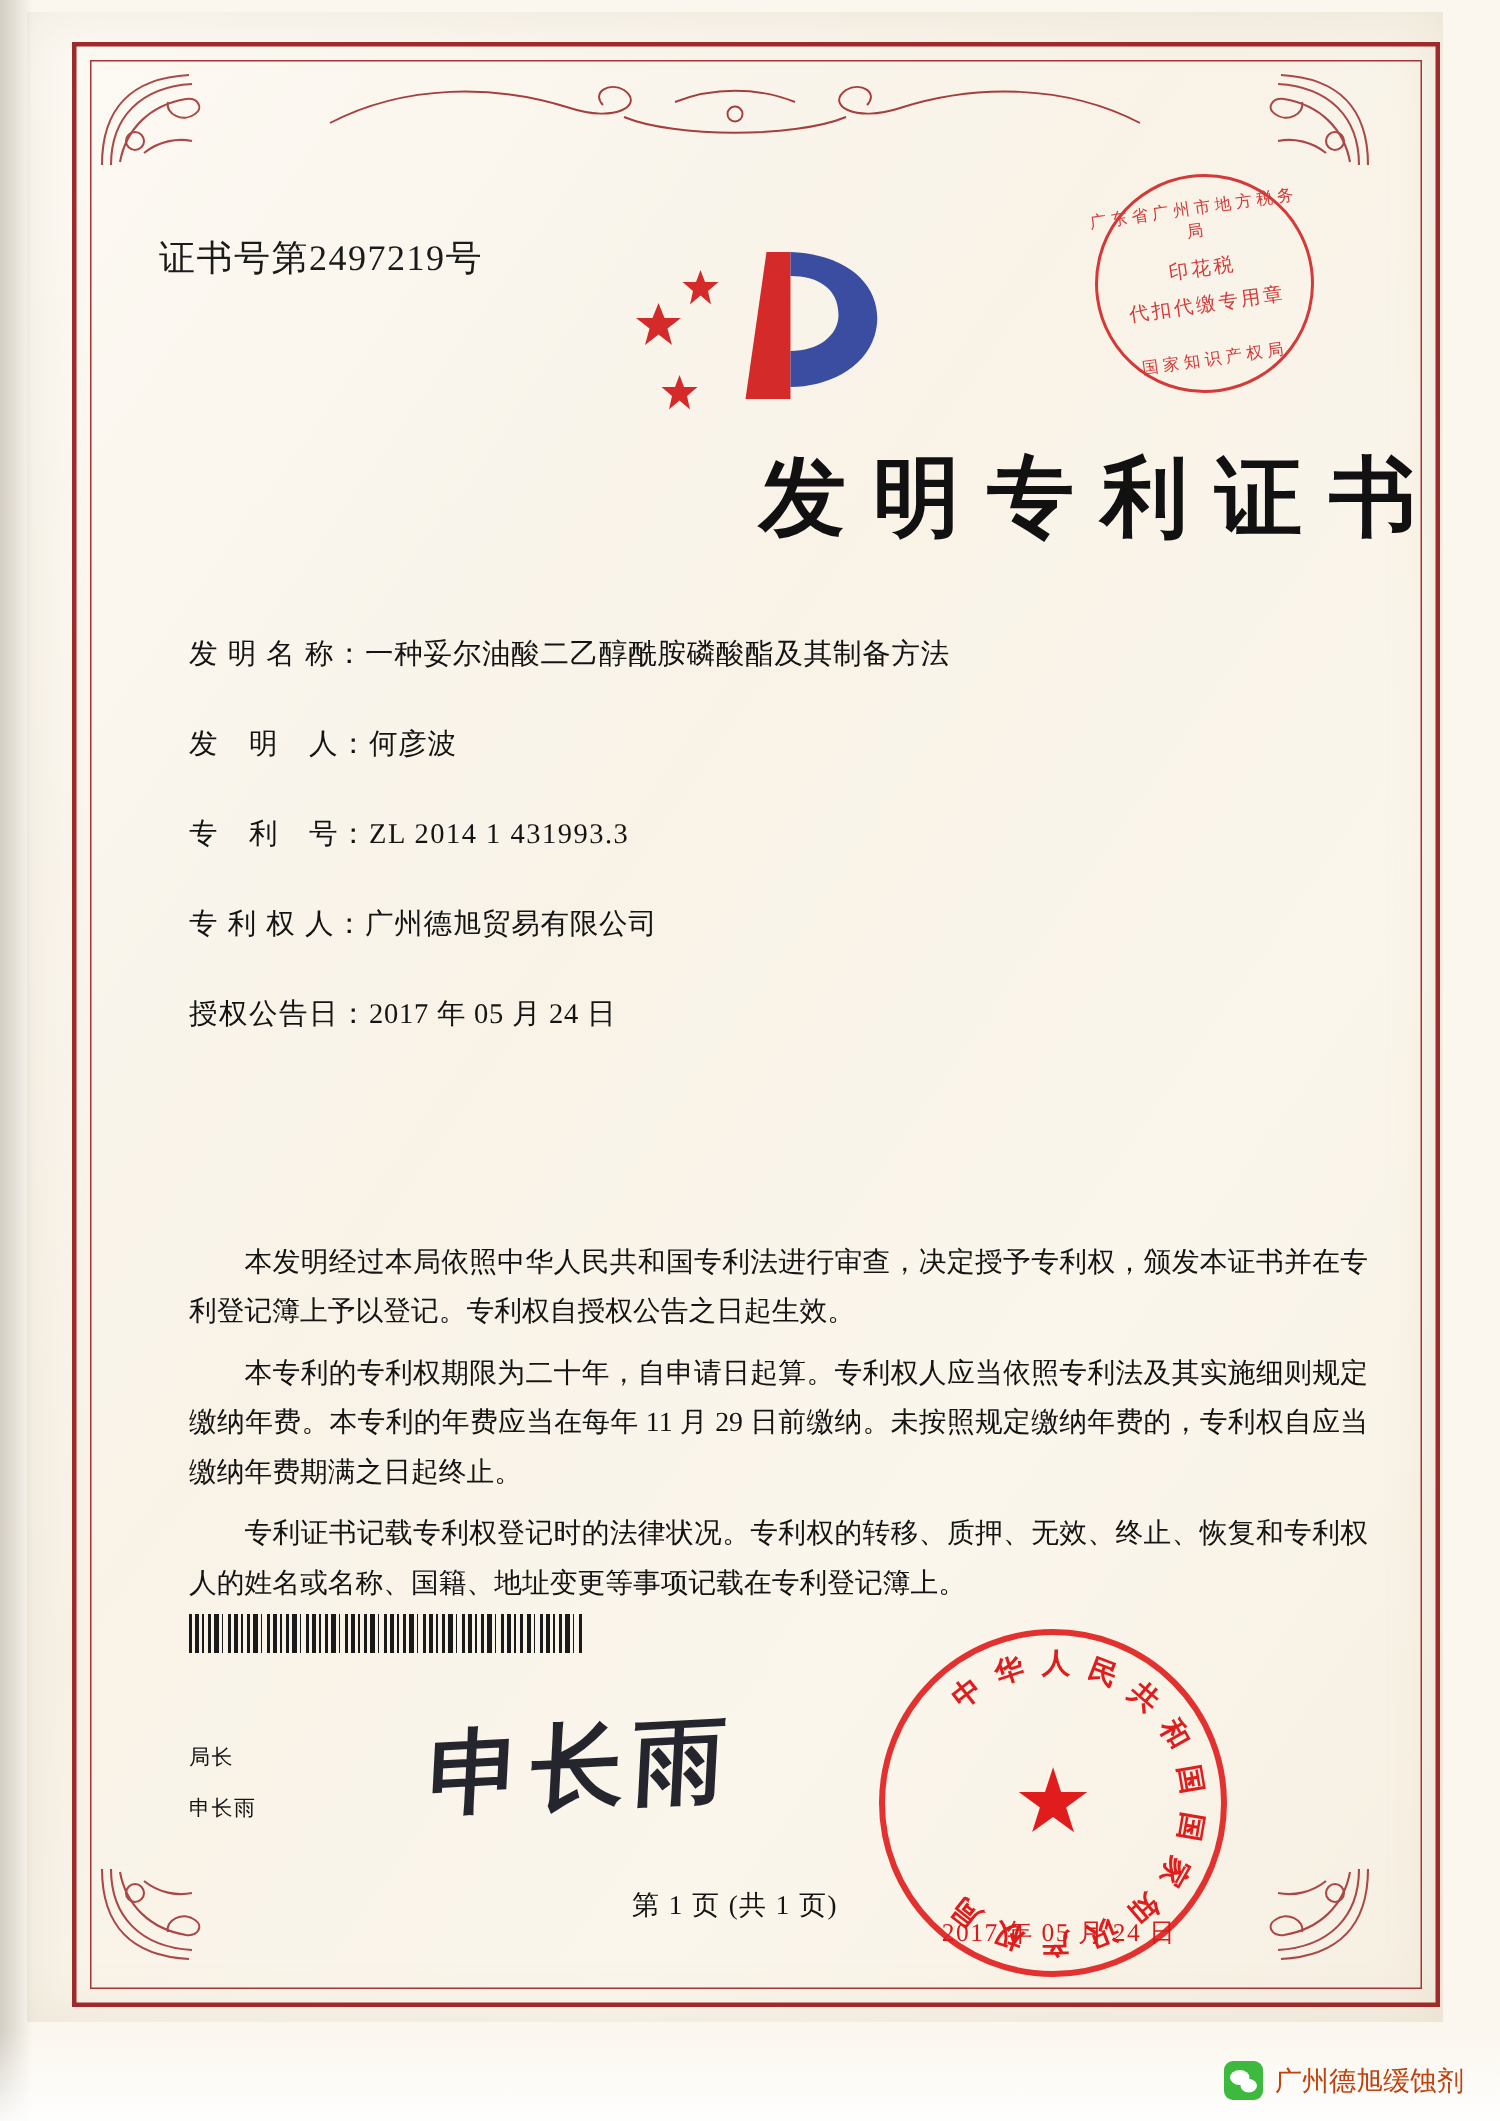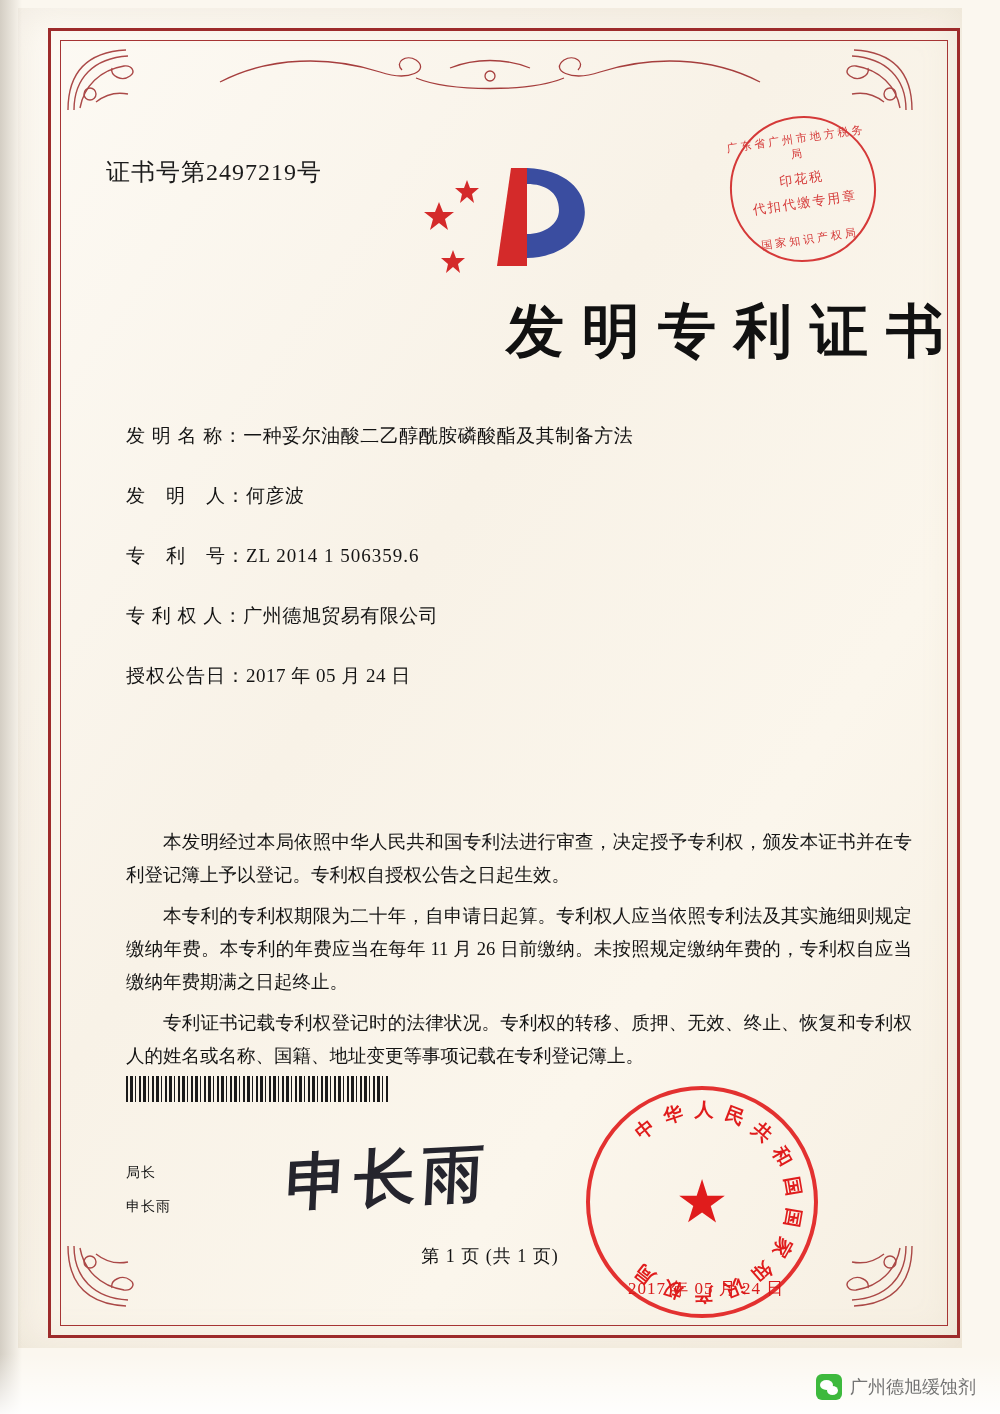--- a/index.html
+++ b/index.html
@@ -274,35 +274,35 @@
     text-align: center;
     font-size: 17px;
     color: #d81b1b;
     letter-spacing: 1px;
   }
 
   
   .page-no {
     position: absolute;
     left: 0; right: 0;
-    bottom: 80px;
+    bottom: 66px;
     text-align: center;
     font-size: 18px;
     color: #141414;
     letter-spacing: 1px;
   }
 
   .watermark {
     position: absolute;
     right: 24px;
     bottom: 14px;
     display: flex;
     align-items: center;
     gap: 8px;
-    color: #737373;
+    color: #c2410c;
     font-size: 18px;
     font-family: "Liberation Sans", sans-serif;
     padding-left: 19px;
   }
   .wechat-badge {
     width: 26px;
     height: 26px;
     border-radius: 6px;
     background: #3db93d;
     position: relative;
@@ -432,35 +432,35 @@
       <div class="field-row">
         <span class="field-label">发 明 名 称：</span>
         <span class="field-value">一种妥尔油酸二乙醇酰胺磷酸酯及其制备方法</span>
       </div>
       <div class="field-row">
         <span class="field-label">发　明　人：</span>
         <span class="field-value">何彦波</span>
       </div>
       <div class="field-row">
         <span class="field-label">专　利　号：</span>
-        <span class="field-value mono">ZL 2014 1 506359.6</span>
+        <span class="field-value mono">ZL 2014 1 431993.3</span>
       </div>
       <div class="field-row">
         <span class="field-label">专 利 权 人：</span>
         <span class="field-value">广州德旭贸易有限公司</span>
       </div>
       <div class="field-row">
         <span class="field-label">授权公告日：</span>
         <span class="field-value">2017 年 05 月 24 日</span>
       </div>
     </div>
 
     <div class="body-text">
       <p>本发明经过本局依照中华人民共和国专利法进行审查，决定授予专利权，颁发本证书并在专利登记簿上予以登记。专利权自授权公告之日起生效。</p>
-      <p>本专利的专利权期限为二十年，自申请日起算。专利权人应当依照专利法及其实施细则规定缴纳年费。本专利的年费应当在每年 11 月 26 日前缴纳。未按照规定缴纳年费的，专利权自应当缴纳年费期满之日起终止。</p>
+      <p>本专利的专利权期限为二十年，自申请日起算。专利权人应当依照专利法及其实施细则规定缴纳年费。本专利的年费应当在每年 11 月 29 日前缴纳。未按照规定缴纳年费的，专利权自应当缴纳年费期满之日起终止。</p>
       <p>专利证书记载专利权登记时的法律状况。专利权的转移、质押、无效、终止、恢复和专利权人的姓名或名称、国籍、地址变更等事项记载在专利登记簿上。</p>
     </div>
 
     <div class="barcode"></div>
 
     <div class="sign-block">
       <div>局长</div>
       <div>申长雨</div>
     </div>
     <div class="signature">申长雨</div>

